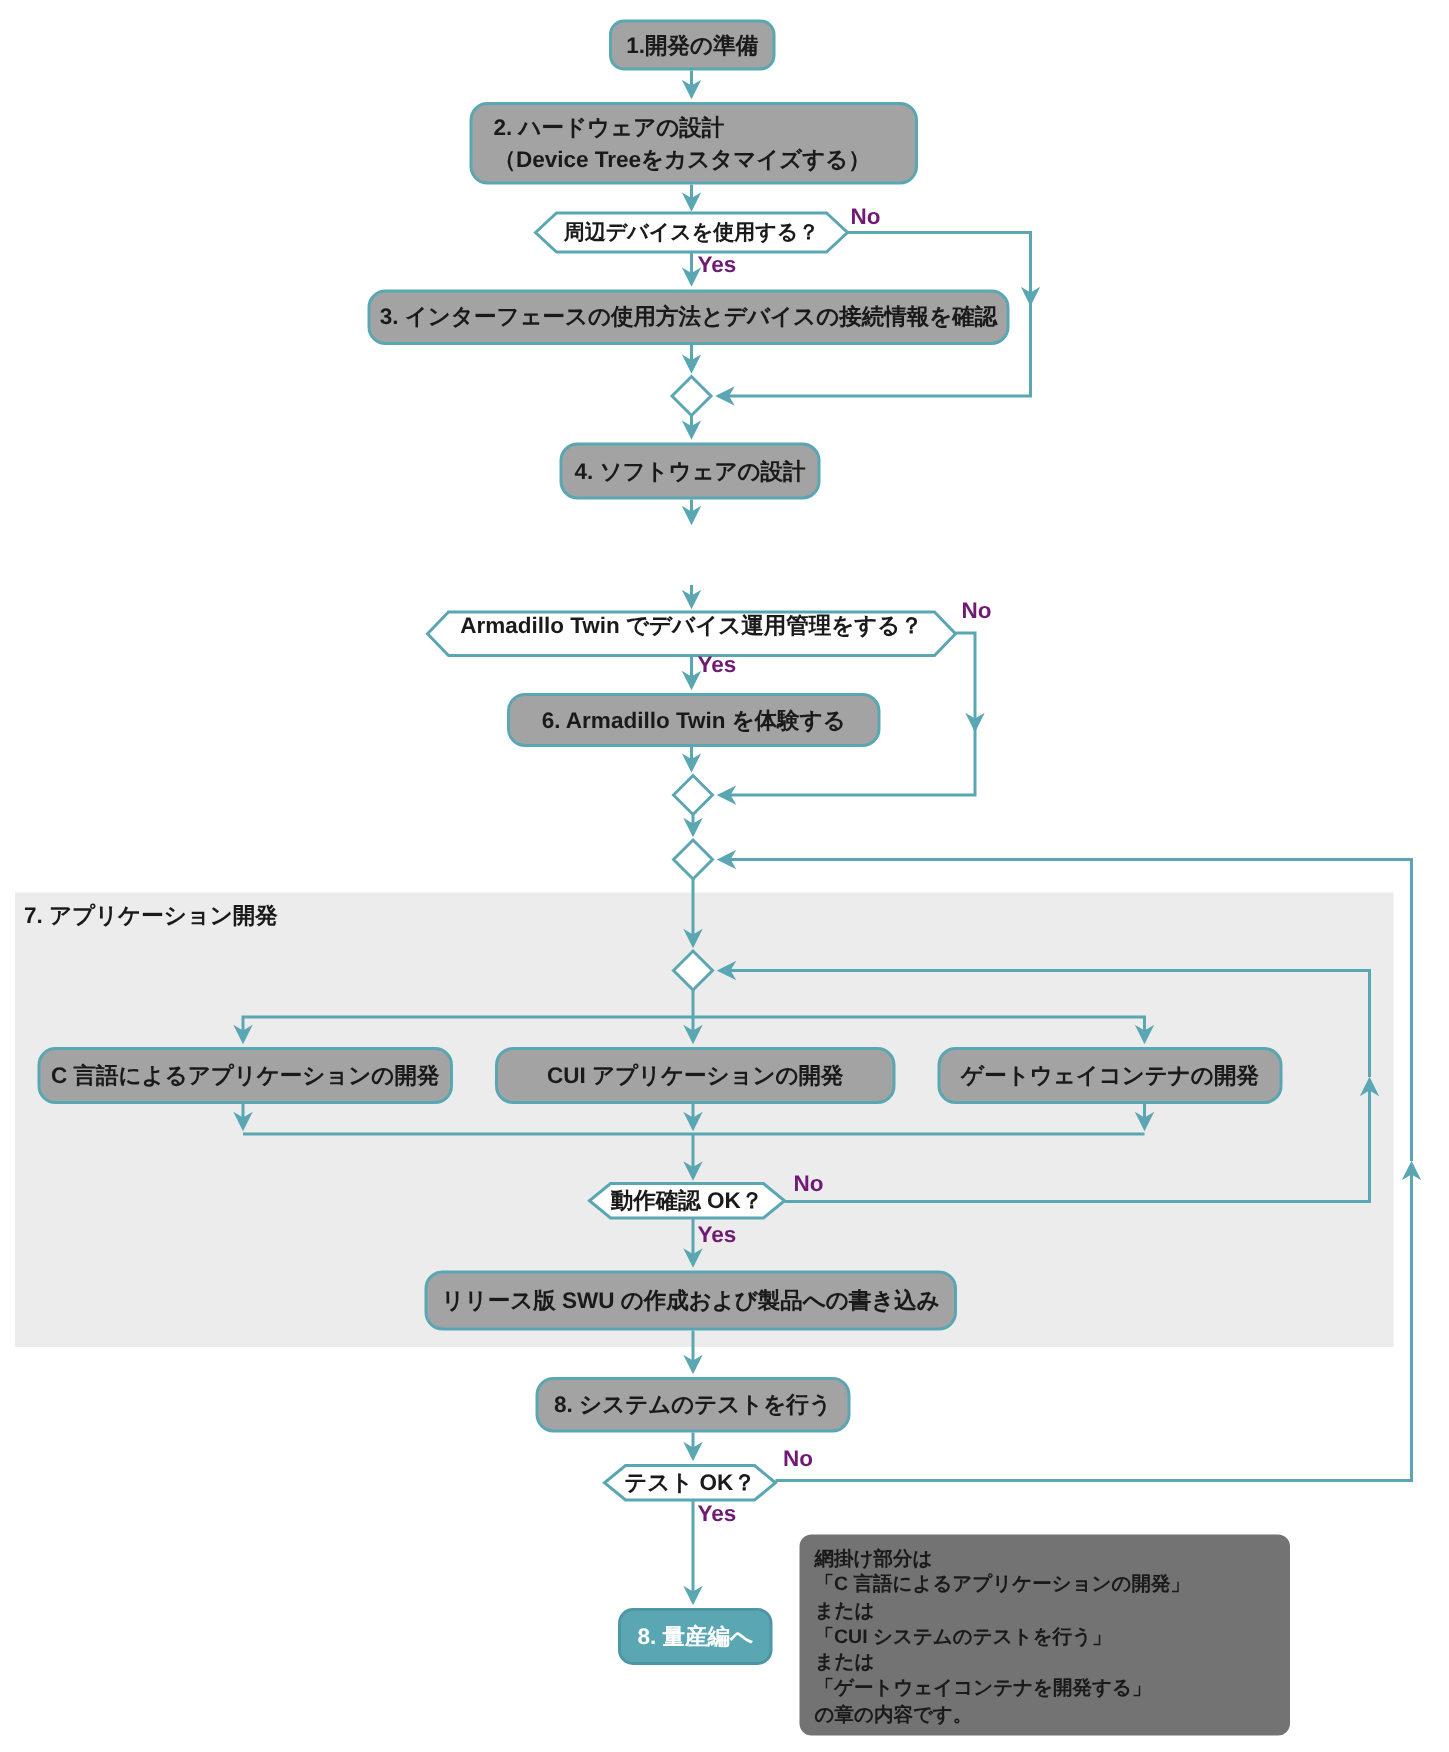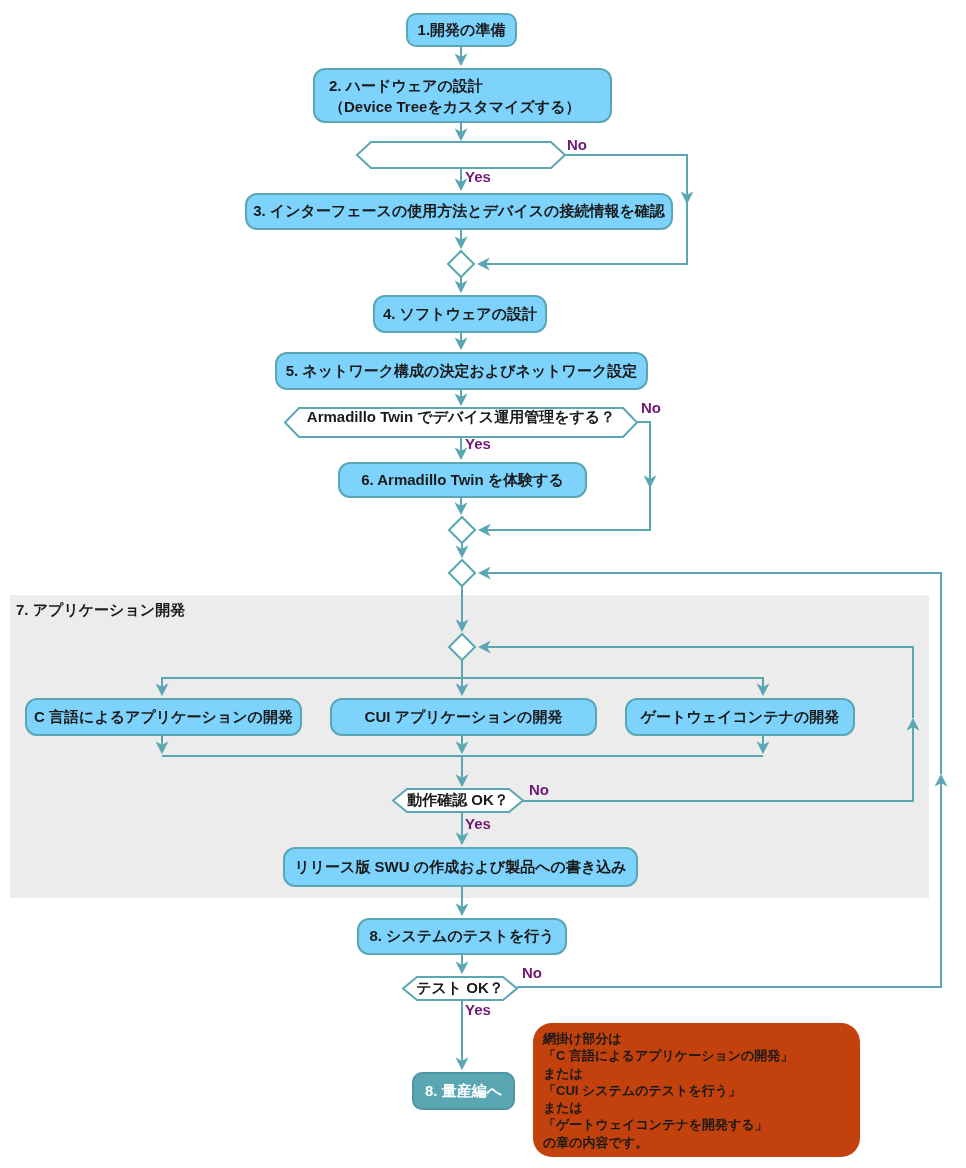--- a/index.html
+++ b/index.html
@@ -17,39 +17,39 @@
   .section{
     background:#ececec;
     z-index:0;
   }
   .section-label{
     z-index:3;
     font-size:15px;
     white-space:nowrap;
   }
   .note{
-    background:#c2410c;
-    border-radius:19px;
+    background:#737373;
+    border-radius:8px;
     z-index:1;
     padding:7px 10px 6px 10px;
     box-sizing:border-box;
   }
   .note div{
     font-size:13px;
     line-height:17.3px;
     white-space:nowrap;
   }
   
   #wires{position:absolute;left:0;top:0;z-index:1;}
   .edge{stroke:#5aa7b3;stroke-width:2;fill:none;}
   .shape{stroke:#5aa7b3;stroke-width:2;fill:#ffffff;}
   
   .node{
     position:absolute;
-    background:#7dd3fc;
+    background:#a3a3a3;
     border:2px solid #5aa7b3;
     border-radius:12px;
     box-sizing:border-box;
     display:flex;
     align-items:center;
     justify-content:center;
     font-size:15px;
     white-space:nowrap;
     z-index:2;
   }
@@ -167,23 +167,20 @@
   </div>
 
   <div class="node" style="left:245px;top:193px;width:428px;height:37px;">
     <span>3. インターフェースの使用方法とデバイスの接続情報を確認</span>
   </div>
 
   <div class="node" style="left:373px;top:295px;width:174px;height:38px;">
     <span>4. ソフトウェアの設計</span>
   </div>
 
-  <div class="node" style="left:275px;top:352px;width:373px;height:38px;">
-    <span>5. ネットワーク構成の決定およびネットワーク設定</span>
-  </div>
 
   <div class="node" style="left:338px;top:462px;width:249px;height:36px;">
     <span>6. Armadillo Twin を体験する</span>
   </div>
 
   <div class="node" style="left:25px;top:698px;width:277px;height:38px;">
     <span>C 言語によるアプリケーションの開発</span>
   </div>
 
   <div class="node" style="left:330px;top:698px;width:267px;height:38px;">
@@ -199,20 +196,21 @@
   </div>
 
   <div class="node" style="left:357px;top:918px;width:210px;height:37px;">
     <span>8. システムのテストを行う</span>
   </div>
 
   <div class="node terminal" style="left:412px;top:1072px;width:103px;height:38px;">
     <span>8. 量産編へ</span>
   </div>
 
+  <div class="hex-label small" style="left:357px;top:142px;width:208px;height:26px;">周辺デバイスを使用する？</div>
   <div class="hex-label" style="left:285px;top:408px;width:352px;height:18px;">Armadillo Twin でデバイス運用管理をする？</div>
   <div class="hex-label" style="left:393px;top:789px;width:130px;height:23px;">動作確認 OK？</div>
   <div class="hex-label" style="left:403px;top:977px;width:114px;height:23px;">テスト OK？</div>
 
   <div class="edge-label" style="left:567px;top:136px;">No</div>
   <div class="edge-label" style="left:465px;top:168px;">Yes</div>
   <div class="edge-label" style="left:641px;top:399px;">No</div>
   <div class="edge-label" style="left:465px;top:435px;">Yes</div>
   <div class="edge-label" style="left:529px;top:781px;">No</div>
   <div class="edge-label" style="left:465px;top:815px;">Yes</div>

